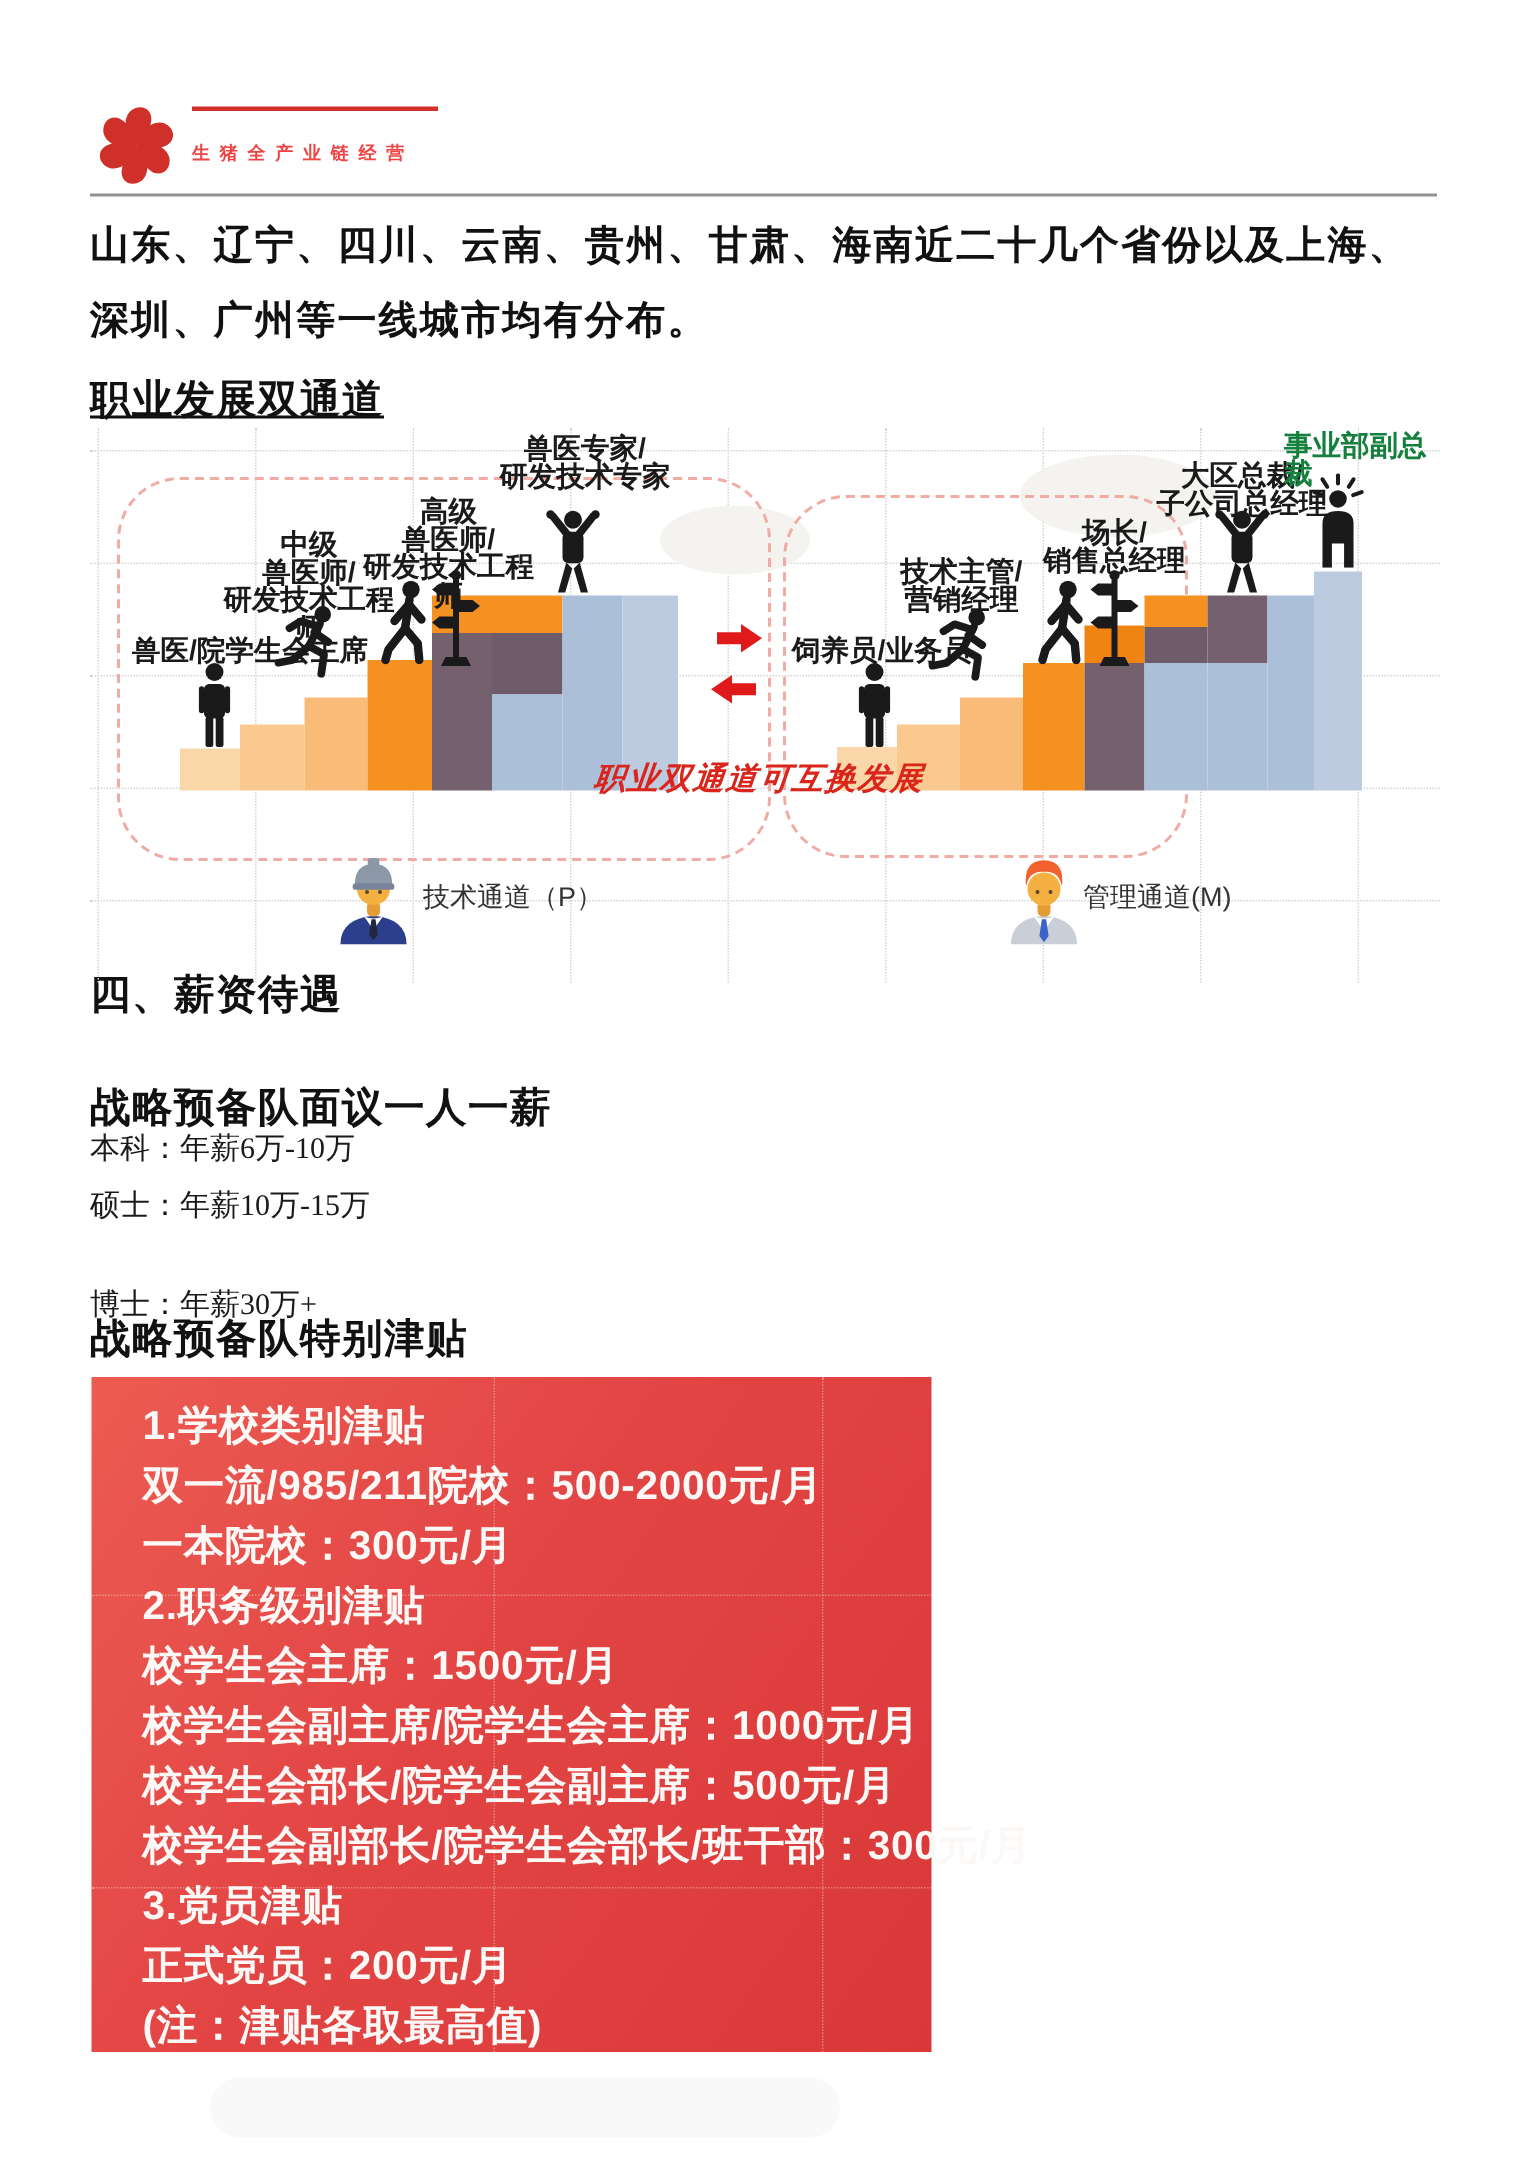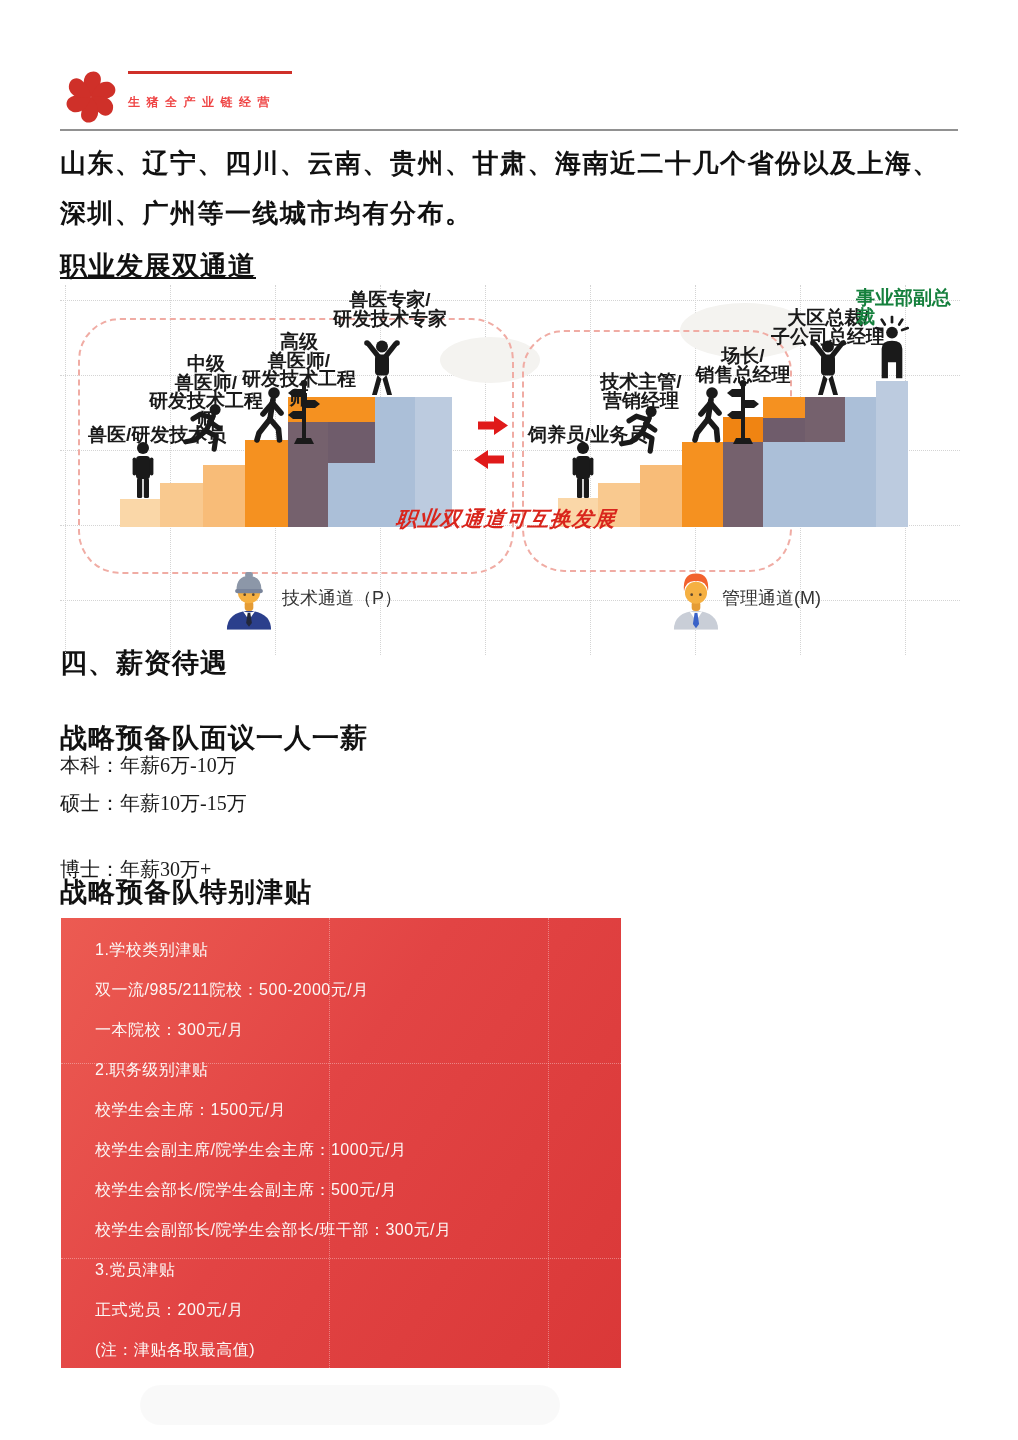--- a/index.html
+++ b/index.html
@@ -32,21 +32,21 @@
   .dlabel.center{text-align:center;}
   .red-label{color:#15803d;}
   .arrow{position:absolute;z-index:4;}
   .center-note{position:absolute;z-index:5;font-size:21px;font-weight:700;font-style:italic;color:#D9251C;letter-spacing:1px;transform:skewX(-6deg);white-space:nowrap;}
   .legend-label{position:absolute;z-index:5;font-size:18px;color:#333;white-space:nowrap;}
 
   
   .red-box{position:absolute;left:61px;top:918px;width:560px;height:450px;
     background:linear-gradient(125deg,#ec5b52 0%,#e24444 45%,#da3838 100%);}
   .red-box-inner{padding:12px 18px 0 34px;}
-  .red-line{font-size:16px;font-weight:400;color:#fcf8f6;line-height:40px;letter-spacing:0.5px;white-space:nowrap;}
+  .red-line{font-size:27px;font-weight:700;color:#fcf8f6;line-height:40px;letter-spacing:0.5px;white-space:nowrap;}
   .rb-gv{position:absolute;top:0;height:450px;width:0;border-left:1px dotted rgba(255,255,255,0.35);}
   .rb-gh{position:absolute;left:0;width:560px;height:0;border-top:1px dotted rgba(255,255,255,0.35);}
   .watermark{position:absolute;left:140px;top:1385px;width:420px;height:40px;background:#000;opacity:0.025;border-radius:20px;}
 </style>
 </head>
 <body>
 
 <svg width="0" height="0" style="position:absolute">
   <defs>
     <symbol id="p-stand" viewBox="0 0 26 56">
@@ -218,21 +218,21 @@
     <div class="fig" style="left:190px;top:102px"><svg width="44" height="56">
           <use href="#p-walk"></use>
         </svg></div>
     <div class="fig" style="left:227px;top:95px"><svg width="34" height="64">
           <use href="#signpost"></use>
         </svg></div>
     <div class="fig" style="left:300px;top:53px"><svg width="44" height="58">
           <use href="#p-cheer"></use>
         </svg></div>
 
-    <div class="dlabel" style="left:28px;top:141px;">兽医/研发技术员</div>
+    <div class="dlabel" style="left:28px;top:141px;">兽医/院学生会主席</div>
     <div class="dlabel center" style="left:85px;top:70px;width:122px;">
       <div>中级</div>
       <div>兽医师/</div>
       <div>研发技术工程师</div>
     </div>
     <div class="dlabel center" style="left:178px;top:48px;width:122px;">
       <div>高级</div>
       <div>兽医师/</div>
       <div>研发技术工程师</div>
     </div>

